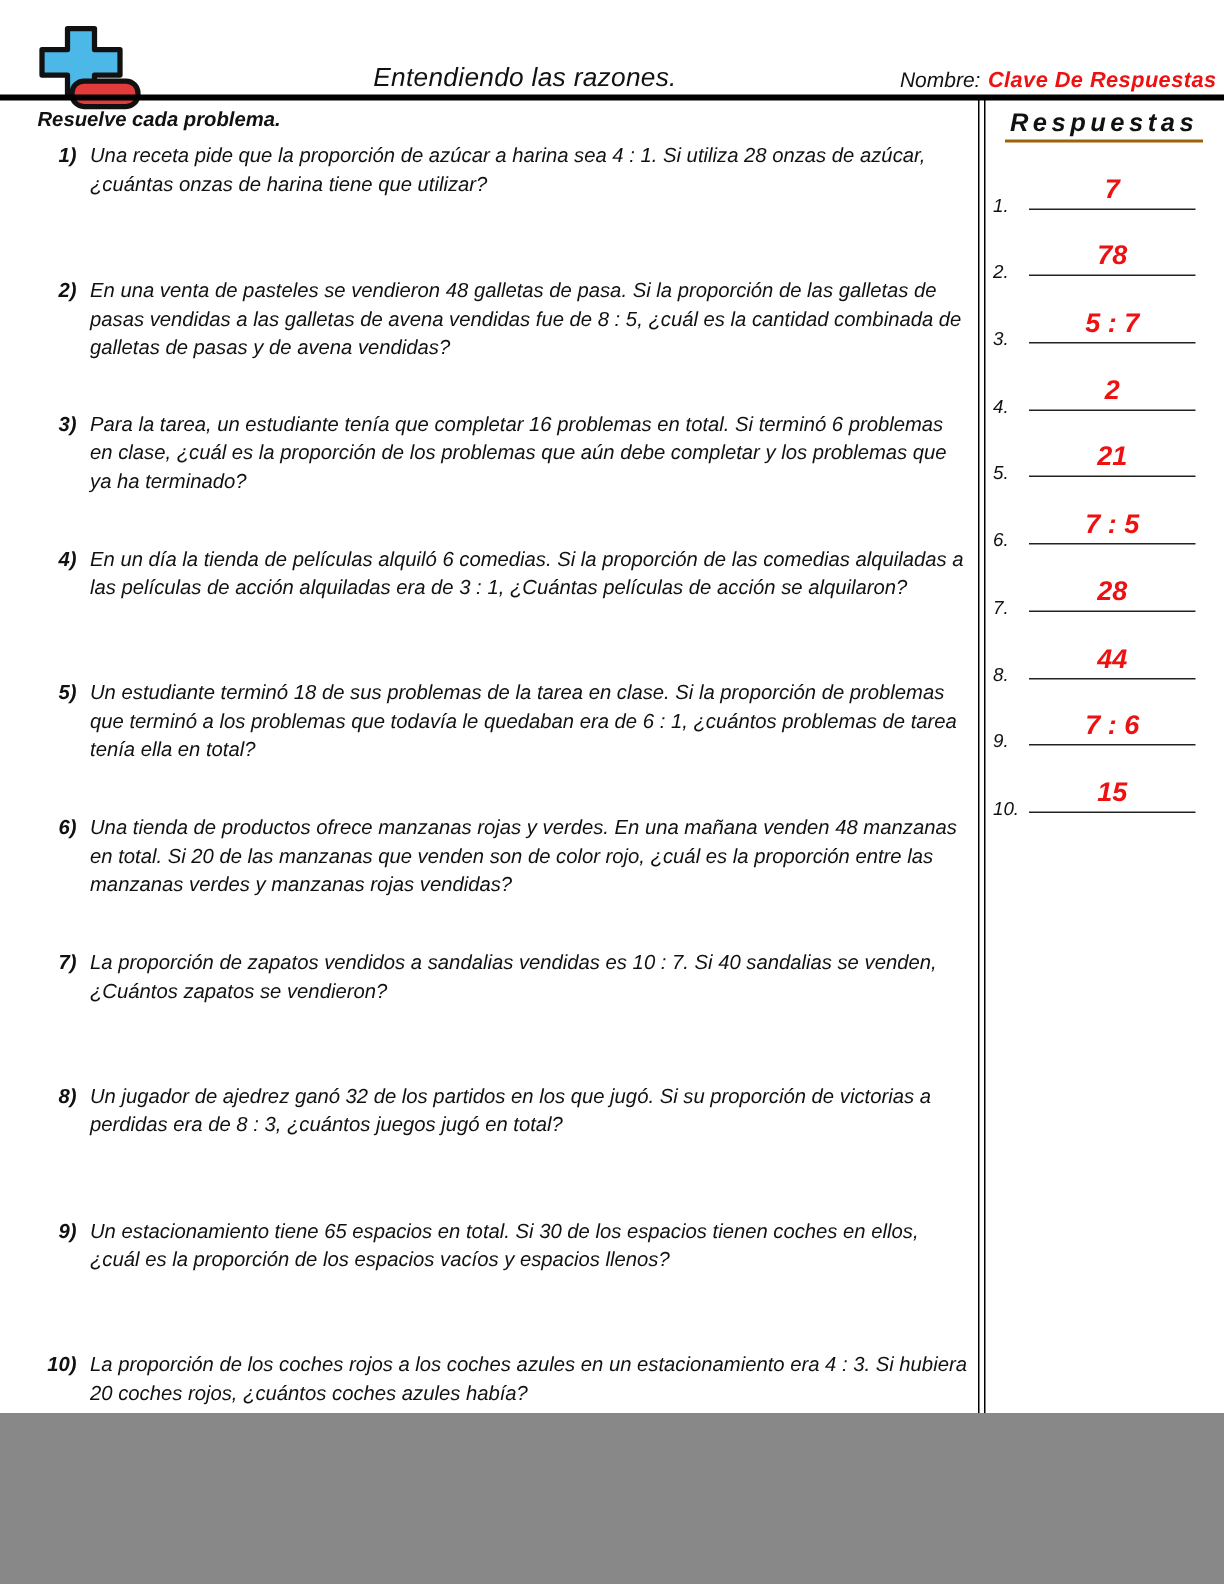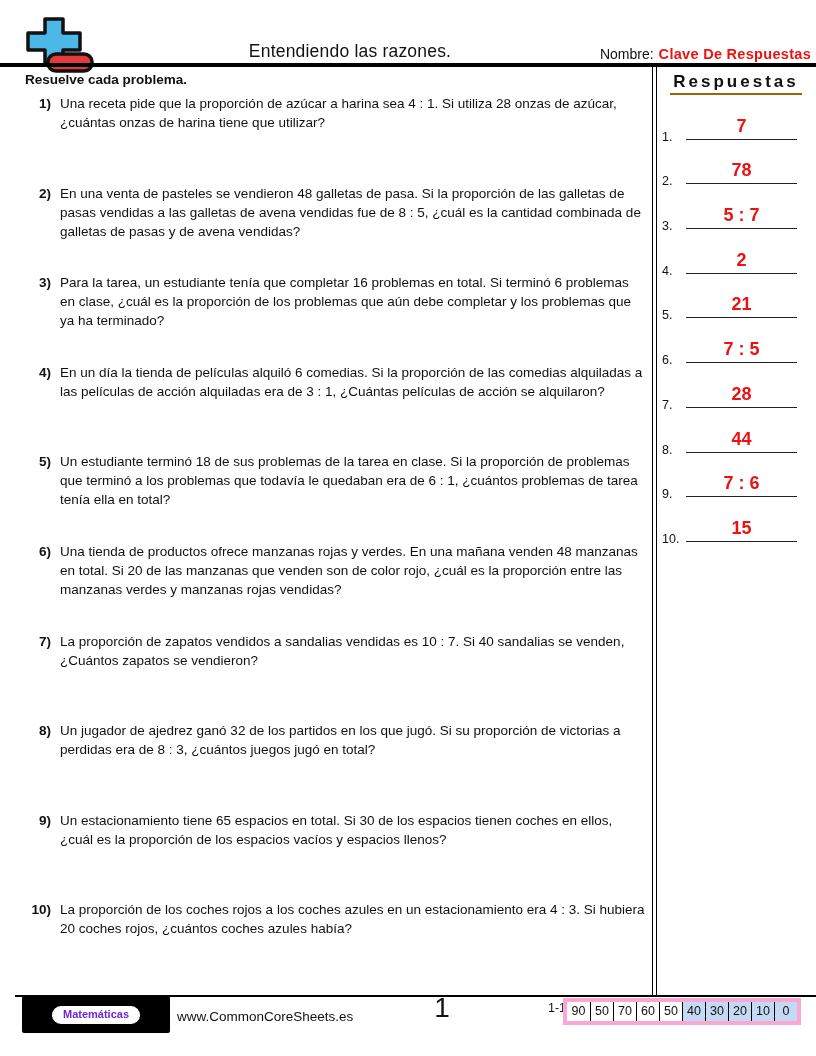--- a/index.html
+++ b/index.html
@@ -6,26 +6,27 @@
     --answer-red:#ee1111;
     --icon-blue:#4cb8e8;
     --icon-red:#e23b3b;
     --table-highlight:#c6d9f3;
     --ink:#111111;
   }
   *{margin:0;padding:0;box-sizing:border-box;}
   html,body{background:#888;}
   .page{
     position:relative;
-    width:816px;height:1056px;
+    width:816px;height:942px;
     margin:0 auto;
     background:#ffffff;
     font-family:"Liberation Sans","DejaVu Sans",sans-serif;
     color:var(--ink);
     overflow:hidden;
+    font-style:italic;
   }
   
   .logo-icon{position:absolute;left:20px;top:16px;width:74px;height:58px;}
   .header-title{
     position:absolute;left:150px;top:41px;width:400px;
     text-align:center;font-size:17.5px;letter-spacing:.2px;
   }
   .name-row{position:absolute;top:45px;right:5px;white-space:nowrap;}
   .name-label{font-size:14px;margin-top:35px;}
   .name-value{font-size:14.5px;font-weight:bold;color:var(--answer-red);margin-left:5px;letter-spacing:.3px;}

